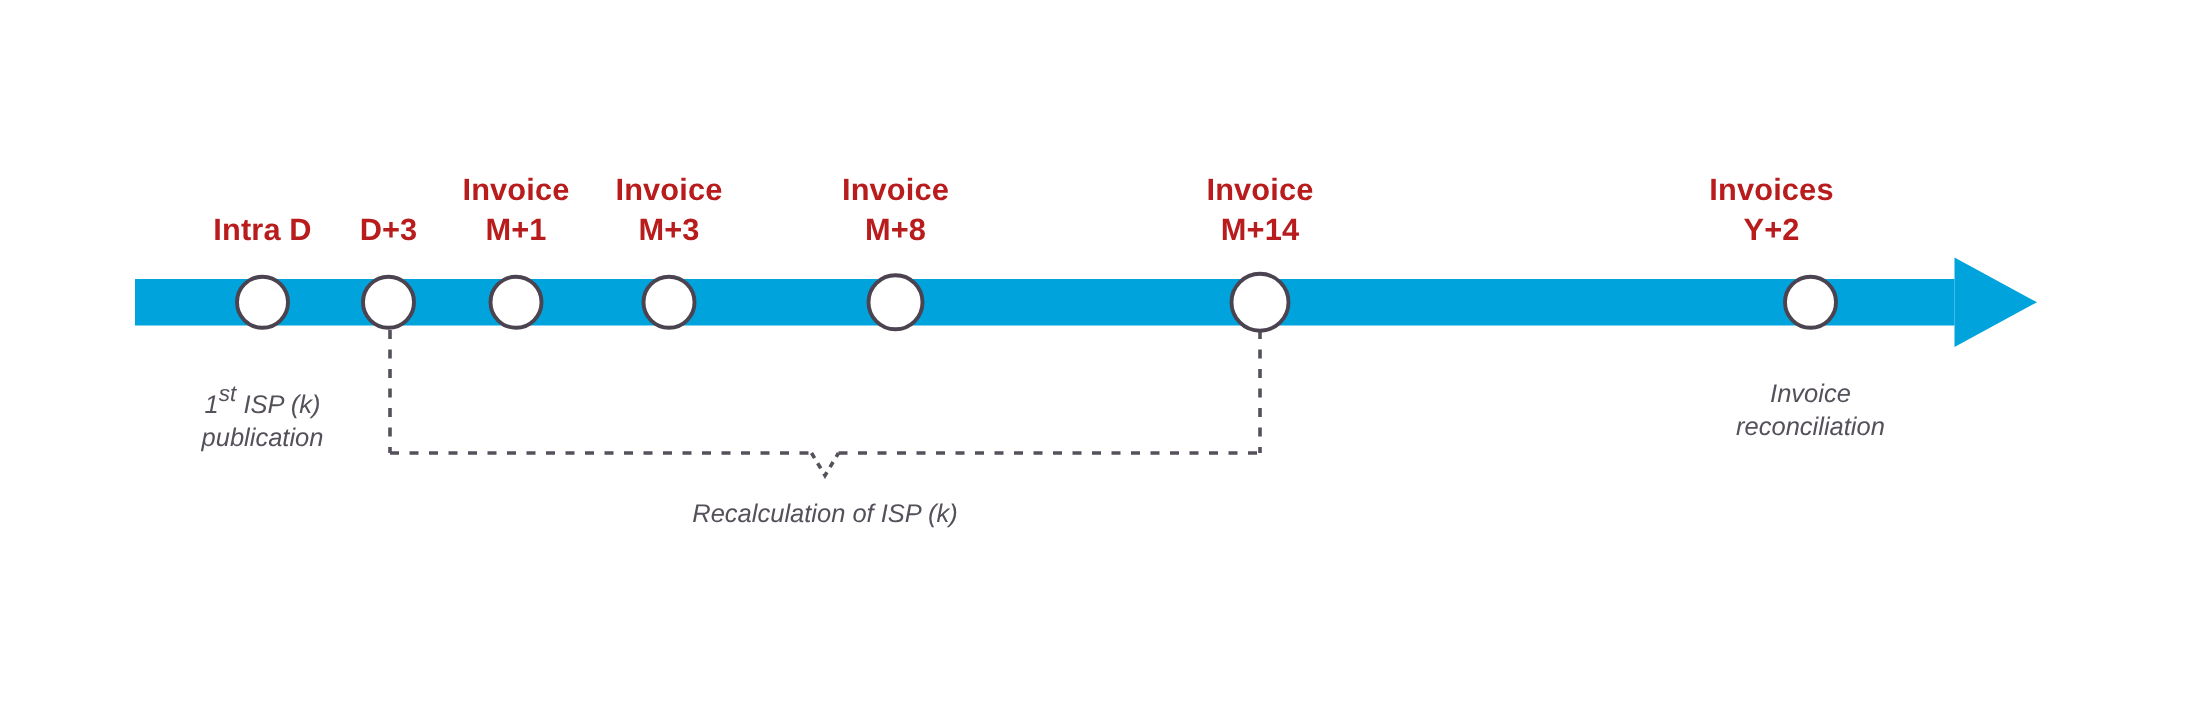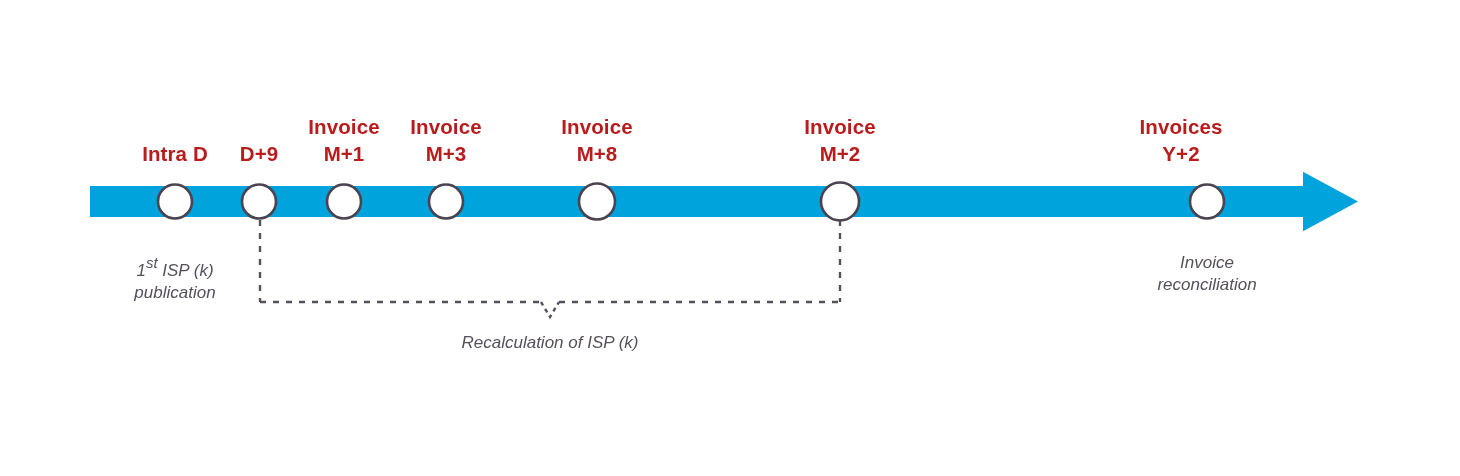--- a/index.html
+++ b/index.html
@@ -88,37 +88,37 @@
       <circle cx="840" cy="201.5" r="19" fill="#ffffff" stroke="#4b4350" stroke-width="2.6"></circle>
       <circle cx="1207" cy="201.5" r="17" fill="#ffffff" stroke="#4b4350" stroke-width="2.6"></circle>
     </g>
 </svg>
 
 <div id="labels">
     <div class="milestone-label single" style="left: 175px; top: 140px;">
       <span class="l2">Intra D</span>
     </div>
     <div class="milestone-label single" style="left: 259px; top: 140px;">
-      <span class="l2">D+9</span>
+      <span class="l2">D+3</span>
     </div>
     <div class="milestone-label" style="left: 344px; top: 113px;">
       <span class="l1">Invoice</span>
       <span class="l2">M+1</span>
     </div>
     <div class="milestone-label" style="left: 446px; top: 113px;">
       <span class="l1">Invoice</span>
       <span class="l2">M+3</span>
     </div>
     <div class="milestone-label" style="left: 597px; top: 113px;">
       <span class="l1">Invoice</span>
       <span class="l2">M+8</span>
     </div>
     <div class="milestone-label" style="left: 840px; top: 113px;">
       <span class="l1">Invoice</span>
-      <span class="l2">M+2</span>
+      <span class="l2">M+14</span>
     </div>
     <div class="milestone-label" style="left: 1181px; top: 113px;">
       <span class="l1">Invoices</span>
       <span class="l2">Y+2</span>
     </div>
   </div>
 
 <div id="annotations">
     <div class="annotation" style="left: 175px; top: 252px;">
       <span class="l1">1<sup>st</sup> ISP (k)</span>

